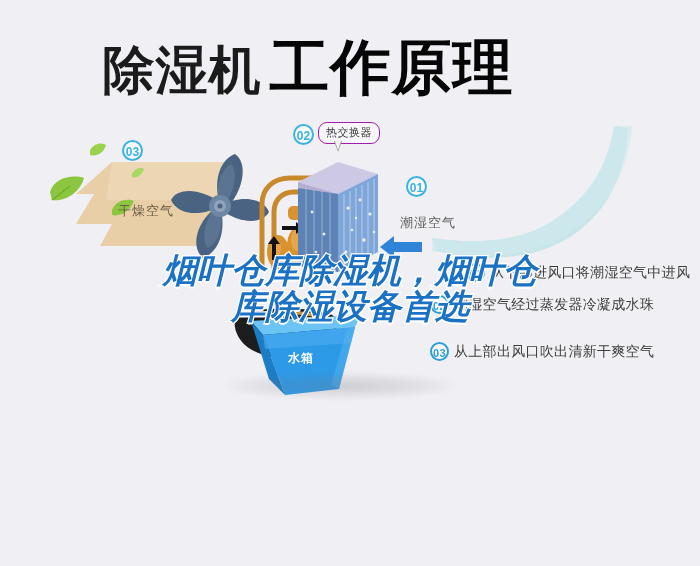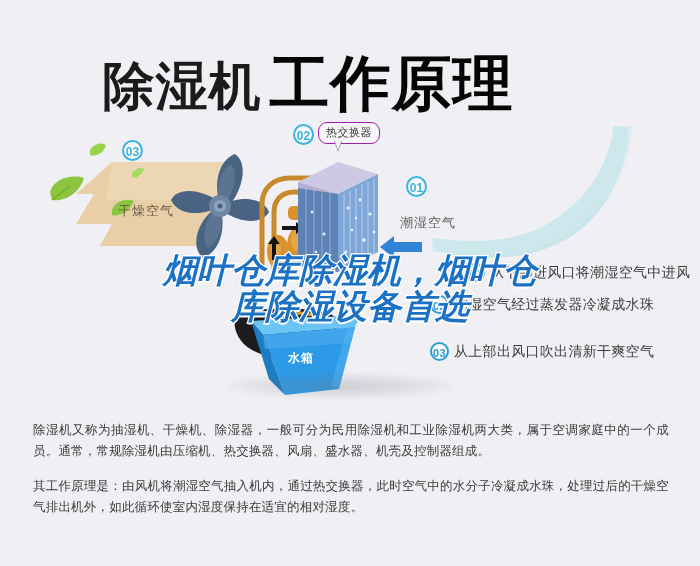--- a/index.html
+++ b/index.html
@@ -22,21 +22,20 @@
   }
 
   
   .title-wrap {
     position: absolute;
     left: 0;
     top: 28px;
     width: 616px;
     text-align: center;
     white-space: nowrap;
-    margin-top: 16px;
   }
   .title-a {
     font-size: 52px;
     font-weight: bold;
     color: #1b1b1b;
     letter-spacing: 1px;
     vertical-align: baseline;
   }
   .title-b {
     font-size: 60px;
@@ -382,18 +381,14 @@
       <span class="desc-badge">03</span><span class="desc-txt">从上部出风口吹出清新干爽空气</span>
     </div>
 
   </div>
 
   <div class="watermark">
     <span class="wm-line wm-line-1">烟叶仓库除湿机，烟叶仓</span>
     <span class="wm-line wm-line-2">库除湿设备首选</span>
   </div>
 
-  <div class="body-copy">
-    <p class="para">除湿机又称为抽湿机、干燥机、除湿器，一般可分为民用除湿机和工业除湿机两大类，属于空调家庭中的一个成员。通常，常规除湿机由压缩机、热交换器、风扇、盛水器、机壳及控制器组成。</p>
-    <p class="para">其工作原理是：由风机将潮湿空气抽入机内，通过热交换器，此时空气中的水分子冷凝成水珠，处理过后的干燥空气排出机外，如此循环使室内湿度保持在适宜的相对湿度。</p>
-  </div>
 
 </div>
 
 </body></html>

